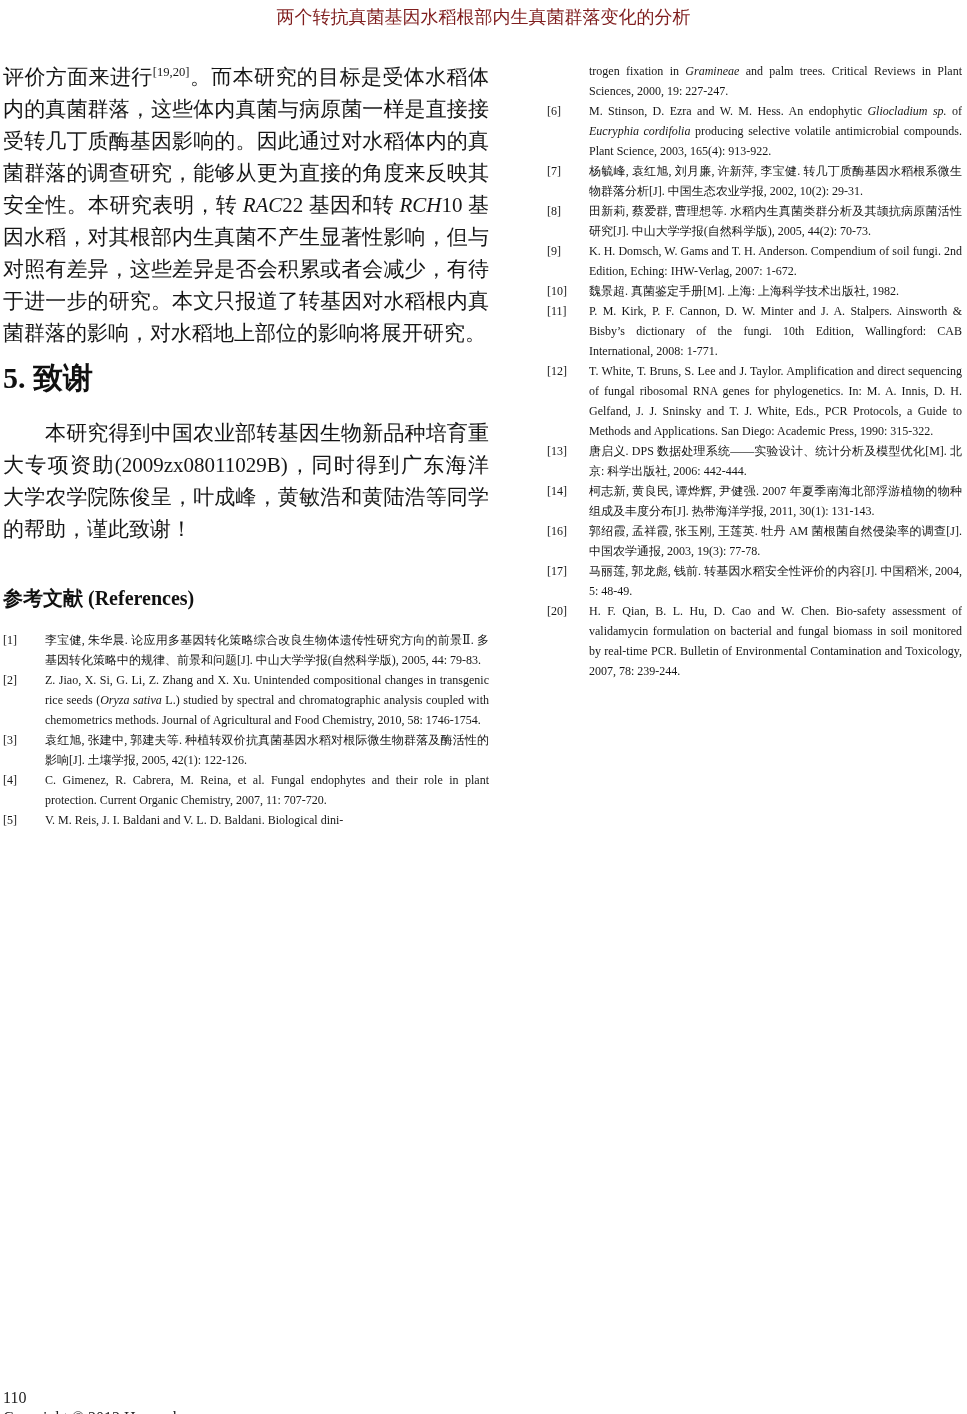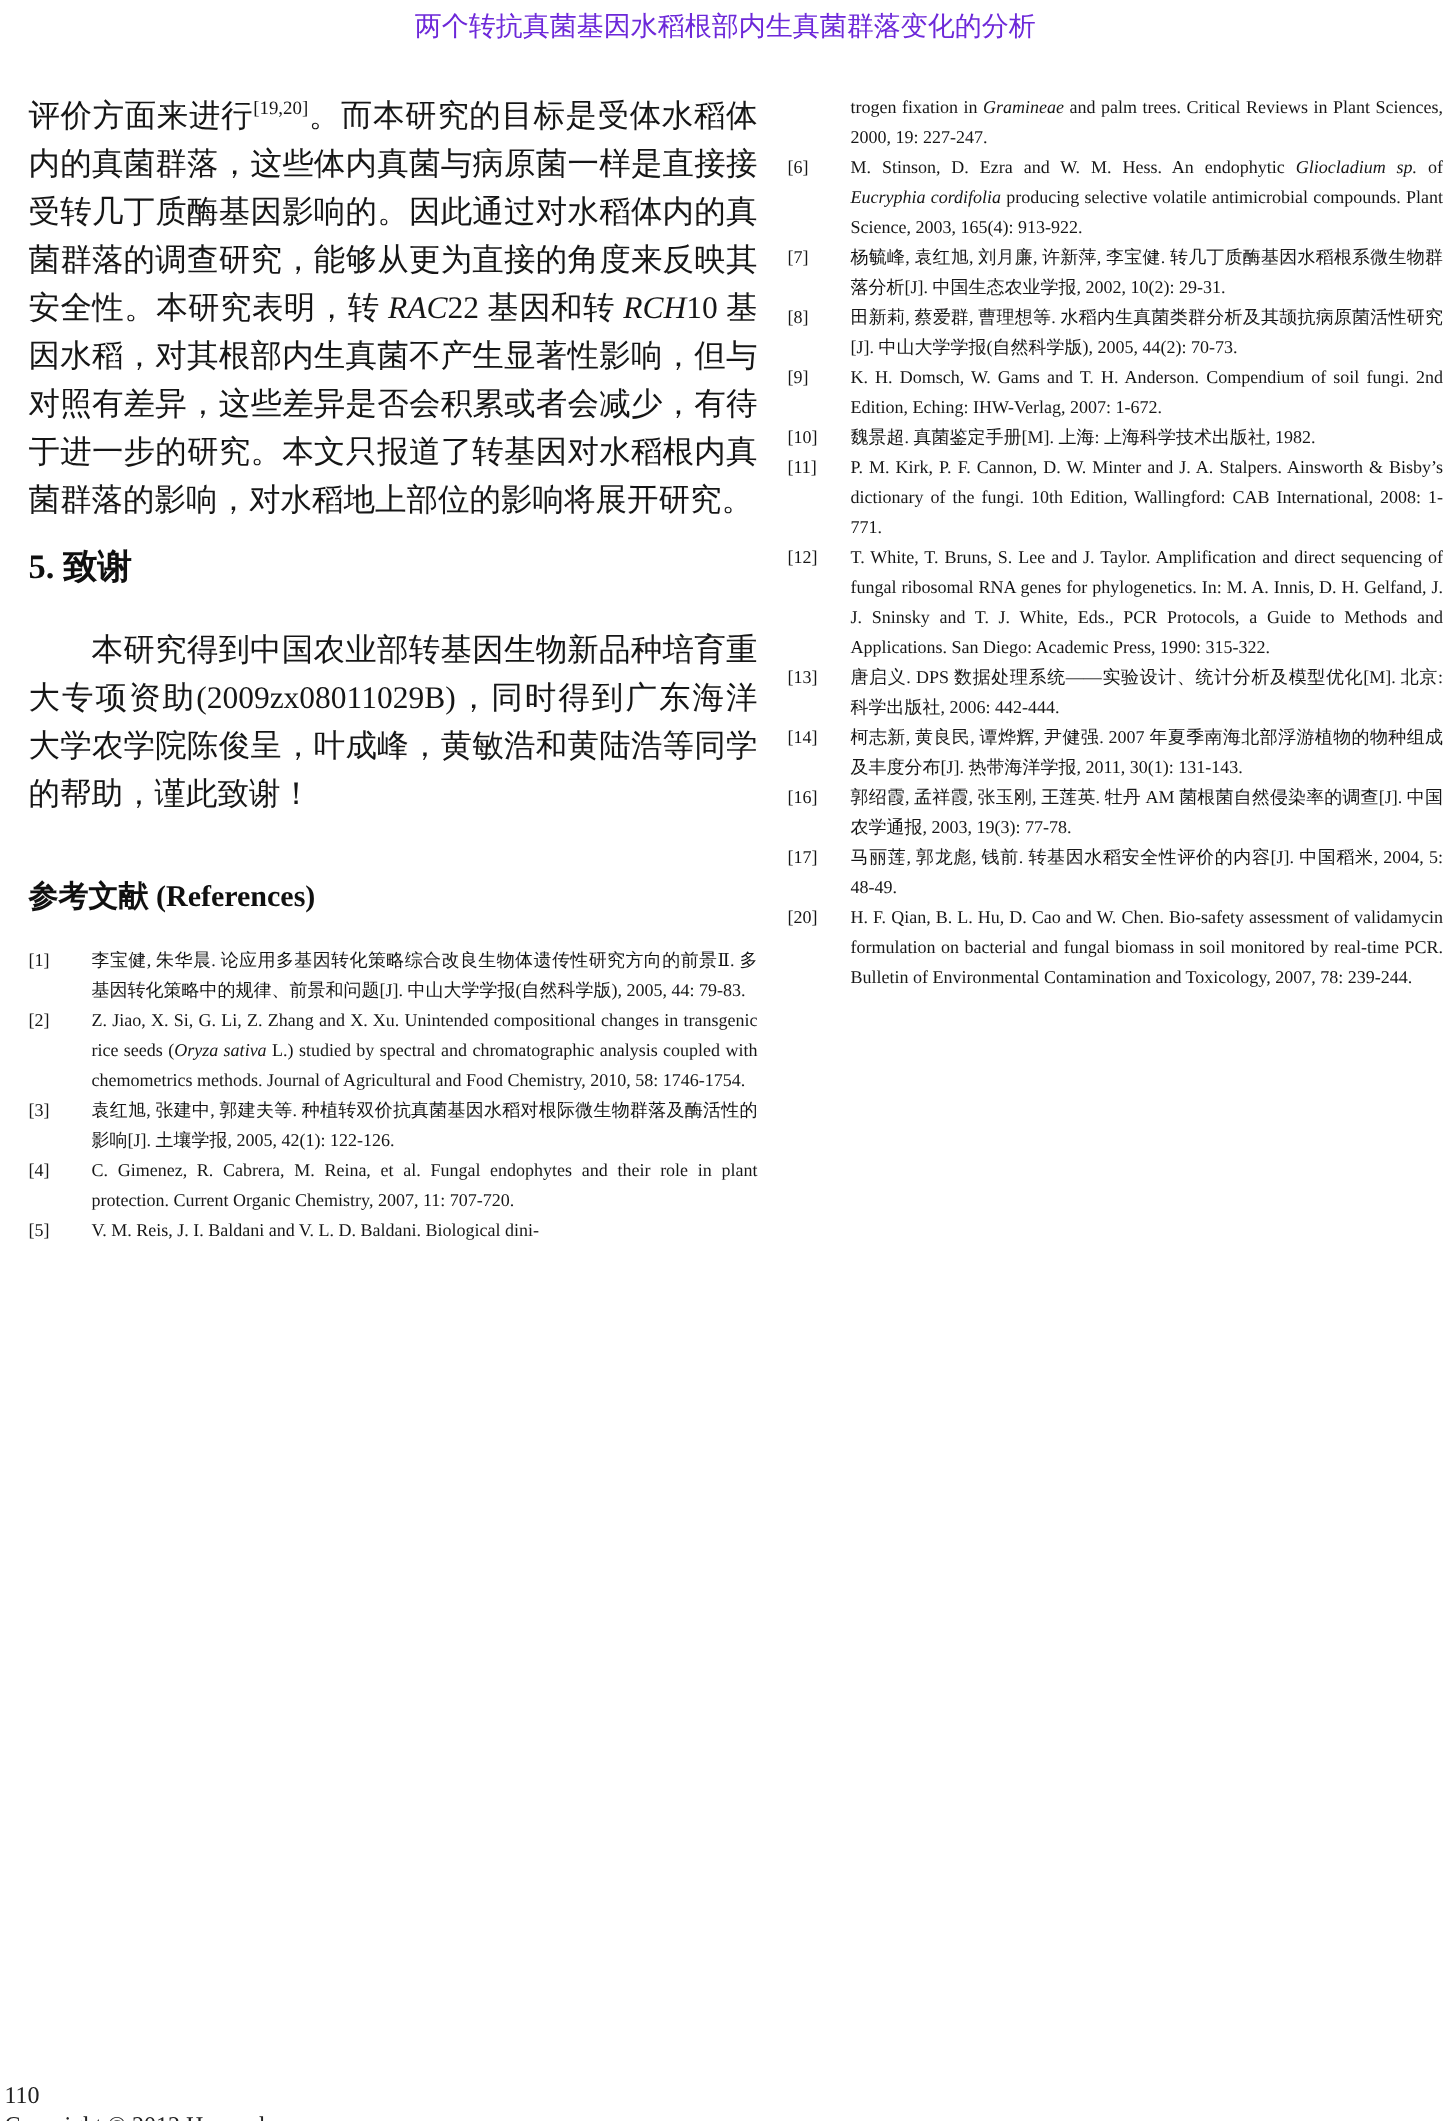--- a/index.html
+++ b/index.html
@@ -11,27 +11,28 @@
     font-family: "Liberation Serif", "DejaVu Serif", serif;
     color: #161616;
     overflow: hidden;
     box-sizing: border-box;
   }
   .title {
     text-align: center;
     padding-top: 6px;
     font-size: 18px;
     line-height: 22px;
-    color: #6d28d9;
+    color: #7f1d1d;
   }
   .columns {
     display: flex;
     margin-top: 33px;
-    padding-left: 19px;
+    padding-left: 3px;
     padding-right: 5px;
+    gap: 38px;
   }
   .col-left {
     width: 486px;
     flex: 0 0 486px;
     margin-right: 20px;
   }
   .col-right {
     flex: 1;
     min-width: 0;
   }
@@ -43,21 +44,21 @@
   }
   .body-para.indent { text-indent: 2em; }
   sup { font-size: 0.6em; line-height: 0; }
   .it { font-style: italic; }
   .sec-h {
     font-weight: bold;
     margin: 0;
     color: #101010;
   }
   .ack-h {
-    font-size: 23px;
+    font-size: 30px;
     line-height: 26px;
     margin-top: 16px;
     margin-bottom: 26px;
   }
   .refs-h {
     font-size: 20px;
     line-height: 30px;
     margin-top: 38px;
     margin-bottom: 17px;
   }

